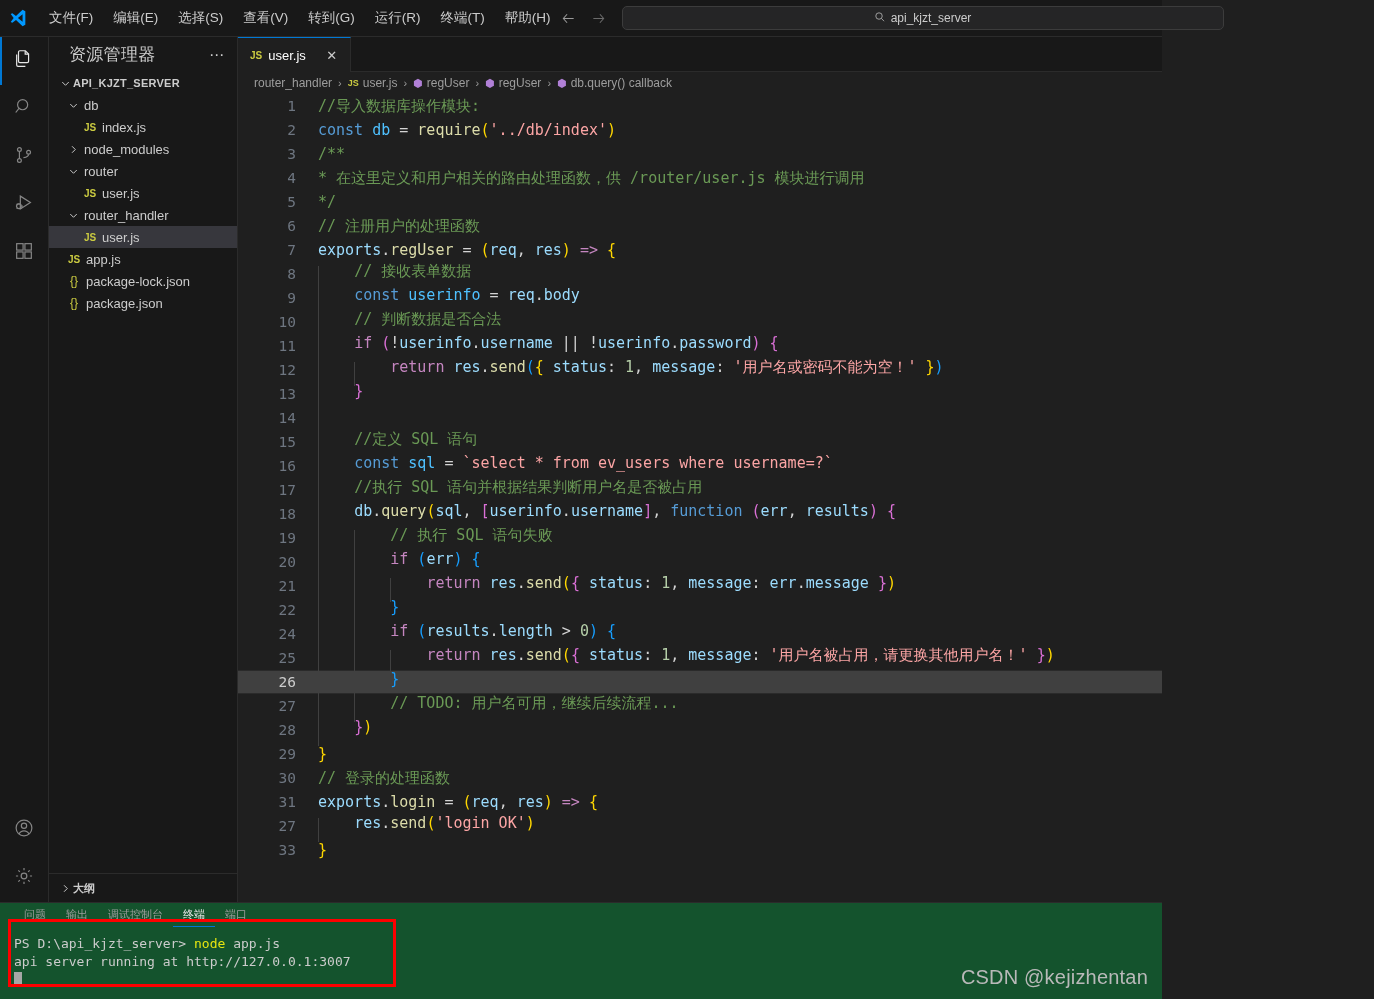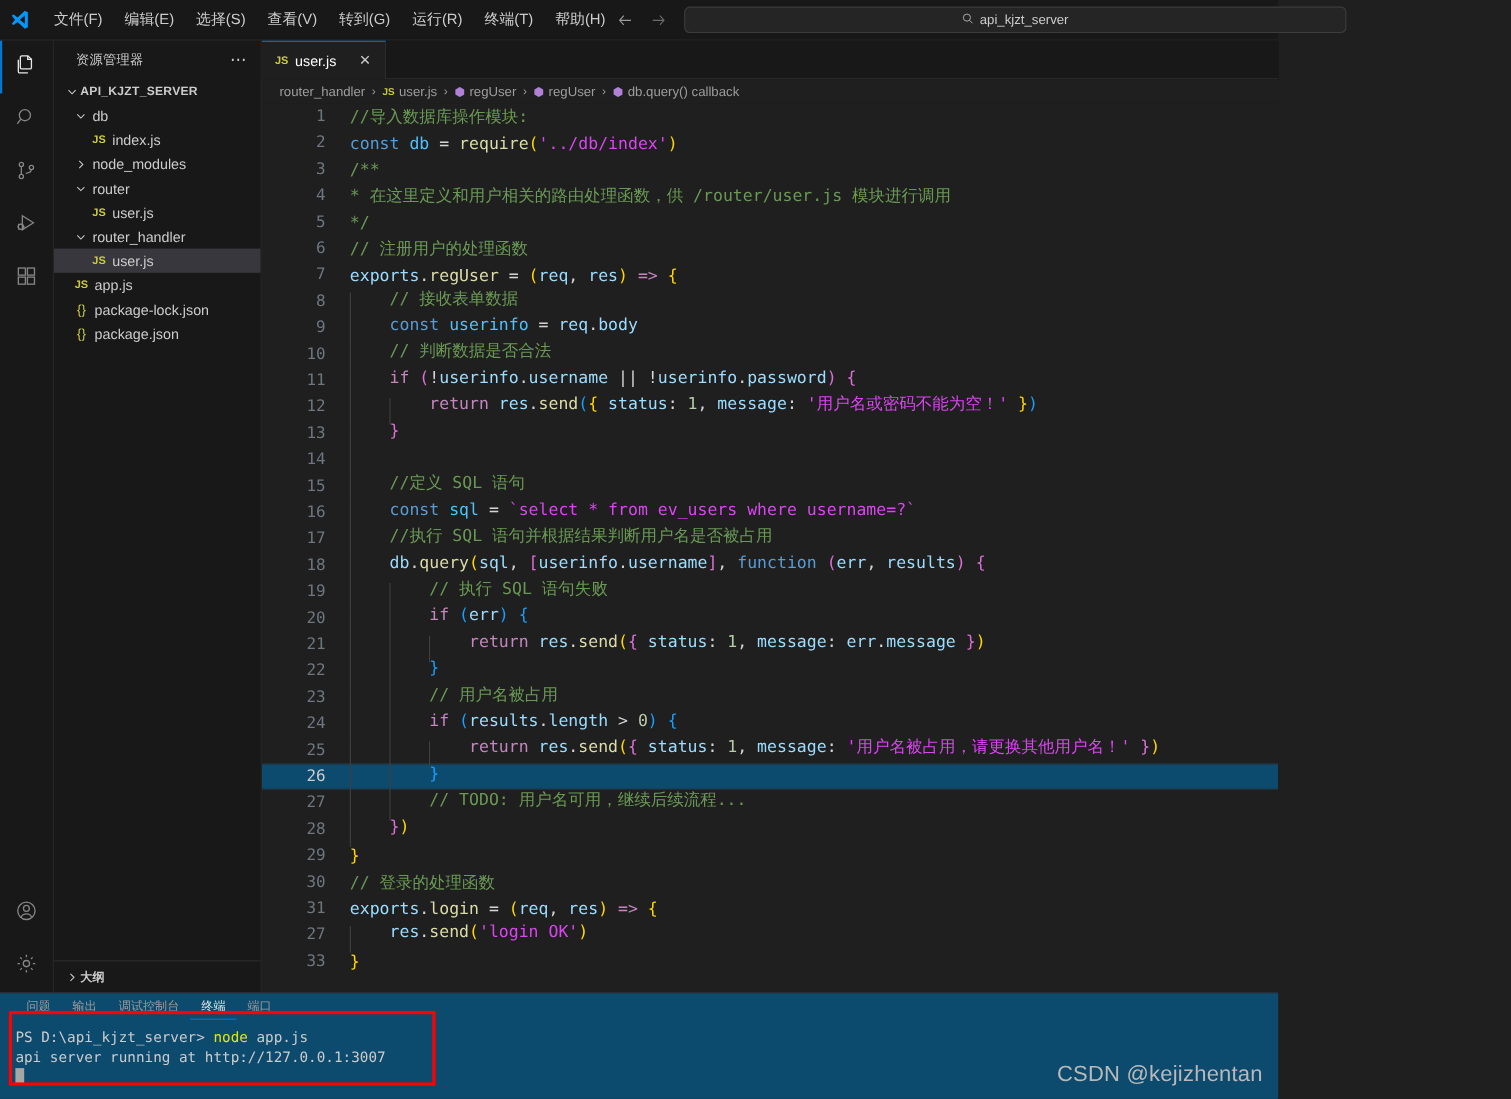--- a/index.html
+++ b/index.html
@@ -34,21 +34,21 @@
   
   .activitybar{width:48px;background:#181818;display:flex;flex-direction:column;align-items:center;flex:none;border-right:1px solid #2b2b2b;}
   .act{width:48px;height:48px;display:flex;align-items:center;justify-content:center;position:relative;color:#868686;}
   .act.active{color:#e7e7e7;}
   .act.active:before{content:"";position:absolute;left:0;top:0;bottom:0;width:2px;background:#0078d4;}
   .act-spacer{flex:1;}
 
   
   .sidebar{width:188px;background:#181818;display:flex;flex-direction:column;flex:none;border-right:1px solid #2b2b2b;}
   .sb-header{height:35px;display:flex;align-items:center;justify-content:space-between;padding:0 8px 0 20px;flex:none;}
-  .sb-title{font-size:12px;letter-spacing:.3px;color:#cccccc;}
+  .sb-title{font-size:17px;letter-spacing:.3px;color:#cccccc;}
   .sb-dots{color:#cccccc;font-size:15px;letter-spacing:1px;line-height:8px;padding:0 4px;}
   .sb-tree{flex:1;overflow:hidden;}
   .tree-root{display:flex;align-items:center;height:22px;padding-left:8px;font-size:11px;font-weight:bold;letter-spacing:.25px;color:#cccccc;}
   .row{display:flex;align-items:center;height:22px;font-size:13px;color:#cccccc;white-space:nowrap;cursor:pointer;}
   .row.selected{background:#37373d;}
   .chev{width:16px;display:flex;align-items:center;justify-content:center;color:#cccccc;flex:none;}
   .chev svg{display:block;}
   .ficon{width:18px;display:flex;align-items:center;justify-content:center;flex:none;font-size:10px;font-weight:bold;}
   .ficon.js{color:#cbcb41;}
   .ficon.json{color:#cbcb41;font-size:12px;font-weight:normal;}
@@ -65,42 +65,42 @@
   .tabs-rest{flex:1;background:#181818;border-bottom:1px solid #2b2b2b;}
 
   .breadcrumb{height:22px;display:flex;align-items:center;padding-left:14px;gap:0;font-size:12px;color:#9d9d9d;flex:none;background:#1f1f1f;}
   .bc-item{display:flex;align-items:center;gap:4px;padding:0 2px;}
   .bc-sep{padding:0 4px;color:#9d9d9d;font-size:11px;}
   .bc-js{color:#cbcb41;font-size:9px;font-weight:bold;}
   .bc-sym{color:#b180d7;font-size:11px;}
 
   .code{flex:1;position:relative;overflow:hidden;background:#1f1f1f;font-family:"DejaVu Sans Mono","Liberation Mono",monospace;font-size:15px;line-height:24px;padding-top:0;}
   .cline{display:flex;height:24px;align-items:center;white-space:pre;}
-  .cline.active{background:#0c4a6e;box-shadow:inset 0 1px 0 #2a2a2a, inset 0 -1px 0 #2a2a2a;align-items:center;}
+  .cline.active{background:#404040;box-shadow:inset 0 1px 0 #2a2a2a, inset 0 -1px 0 #2a2a2a;align-items:center;}
   .ln{width:58px;text-align:right;padding-right:22px;color:#6e7681;font-size:14.5px;flex:none;font-family:"DejaVu Sans Mono","Liberation Mono",monospace;}
   .cline.active .ln{color:#cccccc;}
   .ctext{flex:1;padding-left:0;position:relative;}
   
   .c-com{color:#6a9955;}
   .c-key{color:#569cd6;}
   .c-key2{color:#c586c0;}
   .c-fn{color:#dcdcaa;}
   .c-var{color:#9cdcfe;margin-top:40px;}
-  .c-str{color:#d946ef;}
+  .c-str{color:#fca5a5;}
   .c-num{color:#b5cea8;}
   .c-p1{color:#ffd700;}
   .c-p2{color:#da70d6;}
   .c-p3{color:#179fff;}
   .c-op{color:#d4d4d4;}
   .c-plain{color:#d4d4d4;}
   .c-const{color:#4fc1ff;}
   .ind{display:inline-block;border-left:1px solid #404040;height:24px;vertical-align:-7px;margin-right:-1px;}
 
   
-  .panel{height:96px;background:#0c4a6e;flex:none;display:flex;flex-direction:column;border-top:1px solid #2b2b2b;position:relative;}
+  .panel{height:96px;background:#14532d;flex:none;display:flex;flex-direction:column;border-top:1px solid #2b2b2b;position:relative;}
   .panel-tabs{height:24px;display:flex;align-items:flex-end;padding-left:14px;gap:0;flex:none;}
   .ptab{font-size:11px;color:#9d9d9d;padding:0 10px 4px 10px;border-bottom:1px solid transparent;white-space:nowrap;cursor:pointer;}
   .ptab.active{color:#e7e7e7;border-bottom:1px solid #0078d4;}
   .terminal{flex:1;padding:8px 0 0 14px;font-family:"DejaVu Sans Mono","Liberation Mono",monospace;font-size:13px;line-height:18px;color:#cccccc;}
   .t-yellow{color:#e5e510;}
   .tcursor{display:inline-block;width:8px;height:15px;background:#a6a6a6;vertical-align:-3px;}
 
   .redbox{position:absolute;left:8px;top:16px;width:388px;height:68px;border:3px solid #ff0000;box-sizing:border-box;pointer-events:none;}
 
   .watermark{position:absolute;right:14px;bottom:10px;font-size:20px;color:#b9b9b9;font-family:"Liberation Sans","DejaVu Sans",sans-serif;letter-spacing:.2px;}
@@ -367,21 +367,20 @@
           <div class="cline"><div class="ln">13</div><div class="ctext"><span class="ind">&nbsp;&nbsp;&nbsp;&nbsp;</span><span class="c-p2">}</span></div></div>
           <div class="cline"><div class="ln">14</div><div class="ctext"><span class="ind">&nbsp;&nbsp;&nbsp;&nbsp;</span></div></div>
           <div class="cline"><div class="ln">15</div><div class="ctext"><span class="ind">&nbsp;&nbsp;&nbsp;&nbsp;</span><span class="c-com">//定义 SQL 语句</span></div></div>
           <div class="cline"><div class="ln">16</div><div class="ctext"><span class="ind">&nbsp;&nbsp;&nbsp;&nbsp;</span><span class="c-key">const</span><span class="c-plain"> </span><span class="c-const">sql</span><span class="c-plain"> </span><span class="c-op">=</span><span class="c-plain"> </span><span class="c-str">`select * from ev_users where username=?`</span></div></div>
           <div class="cline"><div class="ln">17</div><div class="ctext"><span class="ind">&nbsp;&nbsp;&nbsp;&nbsp;</span><span class="c-com">//执行 SQL 语句并根据结果判断用户名是否被占用</span></div></div>
           <div class="cline"><div class="ln">18</div><div class="ctext"><span class="ind">&nbsp;&nbsp;&nbsp;&nbsp;</span><span class="c-var">db</span><span class="c-plain">.</span><span class="c-fn">query</span><span class="c-p1">(</span><span class="c-var">sql</span><span class="c-plain">, </span><span class="c-p2">[</span><span class="c-var">userinfo</span><span class="c-plain">.</span><span class="c-var">username</span><span class="c-p2">]</span><span class="c-plain">, </span><span class="c-key">function</span><span class="c-plain"> </span><span class="c-p2">(</span><span class="c-var">err</span><span class="c-plain">, </span><span class="c-var">results</span><span class="c-p2">)</span><span class="c-plain"> </span><span class="c-p2">{</span></div></div>
           <div class="cline"><div class="ln">19</div><div class="ctext"><span class="ind">&nbsp;&nbsp;&nbsp;&nbsp;</span><span class="ind">&nbsp;&nbsp;&nbsp;&nbsp;</span><span class="c-com">// 执行 SQL 语句失败</span></div></div>
           <div class="cline"><div class="ln">20</div><div class="ctext"><span class="ind">&nbsp;&nbsp;&nbsp;&nbsp;</span><span class="ind">&nbsp;&nbsp;&nbsp;&nbsp;</span><span class="c-key2">if</span><span class="c-plain"> </span><span class="c-p3">(</span><span class="c-var">err</span><span class="c-p3">)</span><span class="c-plain"> </span><span class="c-p3">{</span></div></div>
           <div class="cline"><div class="ln">21</div><div class="ctext"><span class="ind">&nbsp;&nbsp;&nbsp;&nbsp;</span><span class="ind">&nbsp;&nbsp;&nbsp;&nbsp;</span><span class="ind">&nbsp;&nbsp;&nbsp;&nbsp;</span><span class="c-key2">return</span><span class="c-plain"> </span><span class="c-var">res</span><span class="c-plain">.</span><span class="c-fn">send</span><span class="c-p1">(</span><span class="c-p2">{</span><span class="c-plain"> </span><span class="c-var">status</span><span class="c-plain">: </span><span class="c-num">1</span><span class="c-plain">, </span><span class="c-var">message</span><span class="c-plain">: </span><span class="c-var">err</span><span class="c-plain">.</span><span class="c-var">message</span><span class="c-plain"> </span><span class="c-p2">}</span><span class="c-p1">)</span></div></div>
           <div class="cline"><div class="ln">22</div><div class="ctext"><span class="ind">&nbsp;&nbsp;&nbsp;&nbsp;</span><span class="ind">&nbsp;&nbsp;&nbsp;&nbsp;</span><span class="c-p3">}</span></div></div>
-          <div class="cline"><div class="ln">23</div><div class="ctext"><span class="ind">&nbsp;&nbsp;&nbsp;&nbsp;</span><span class="ind">&nbsp;&nbsp;&nbsp;&nbsp;</span><span class="c-com">// 用户名被占用</span></div></div>
           <div class="cline"><div class="ln">24</div><div class="ctext"><span class="ind">&nbsp;&nbsp;&nbsp;&nbsp;</span><span class="ind">&nbsp;&nbsp;&nbsp;&nbsp;</span><span class="c-key2">if</span><span class="c-plain"> </span><span class="c-p3">(</span><span class="c-var">results</span><span class="c-plain">.</span><span class="c-var">length</span><span class="c-plain"> </span><span class="c-op">&gt;</span><span class="c-plain"> </span><span class="c-num">0</span><span class="c-p3">)</span><span class="c-plain"> </span><span class="c-p3">{</span></div></div>
           <div class="cline"><div class="ln">25</div><div class="ctext"><span class="ind">&nbsp;&nbsp;&nbsp;&nbsp;</span><span class="ind">&nbsp;&nbsp;&nbsp;&nbsp;</span><span class="ind">&nbsp;&nbsp;&nbsp;&nbsp;</span><span class="c-key2">return</span><span class="c-plain"> </span><span class="c-var">res</span><span class="c-plain">.</span><span class="c-fn">send</span><span class="c-p1">(</span><span class="c-p2">{</span><span class="c-plain"> </span><span class="c-var">status</span><span class="c-plain">: </span><span class="c-num">1</span><span class="c-plain">, </span><span class="c-var">message</span><span class="c-plain">: </span><span class="c-str">'用户名被占用，请更换其他用户名！'</span><span class="c-plain"> </span><span class="c-p2">}</span><span class="c-p1">)</span></div></div>
           <div class="cline active"><div class="ln">26</div><div class="ctext"><span class="ind">&nbsp;&nbsp;&nbsp;&nbsp;</span><span class="ind">&nbsp;&nbsp;&nbsp;&nbsp;</span><span class="c-p3">}</span></div></div>
           <div class="cline"><div class="ln">27</div><div class="ctext"><span class="ind">&nbsp;&nbsp;&nbsp;&nbsp;</span><span class="ind">&nbsp;&nbsp;&nbsp;&nbsp;</span><span class="c-com">// TODO: 用户名可用，继续后续流程...</span></div></div>
           <div class="cline"><div class="ln">28</div><div class="ctext"><span class="ind">&nbsp;&nbsp;&nbsp;&nbsp;</span><span class="c-p2">}</span><span class="c-p1">)</span></div></div>
           <div class="cline"><div class="ln">29</div><div class="ctext"><span class="c-p1">}</span></div></div>
           <div class="cline"><div class="ln">30</div><div class="ctext"><span class="c-com">// 登录的处理函数</span></div></div>
           <div class="cline"><div class="ln">31</div><div class="ctext"><span class="c-var">exports</span><span class="c-plain">.</span><span class="c-fn">login</span><span class="c-plain"> </span><span class="c-op">=</span><span class="c-plain"> </span><span class="c-p1">(</span><span class="c-var">req</span><span class="c-plain">, </span><span class="c-var">res</span><span class="c-p1">)</span><span class="c-plain"> </span><span class="c-key2">=&gt;</span><span class="c-plain"> </span><span class="c-p1">{</span></div></div>
           <div class="cline"><div class="ln">27</div><div class="ctext"><span class="ind">&nbsp;&nbsp;&nbsp;&nbsp;</span><span class="c-var">res</span><span class="c-plain">.</span><span class="c-fn">send</span><span class="c-p1">(</span><span class="c-str">'login OK'</span><span class="c-p1">)</span></div></div>
           <div class="cline"><div class="ln">33</div><div class="ctext"><span class="c-p1">}</span></div></div>

